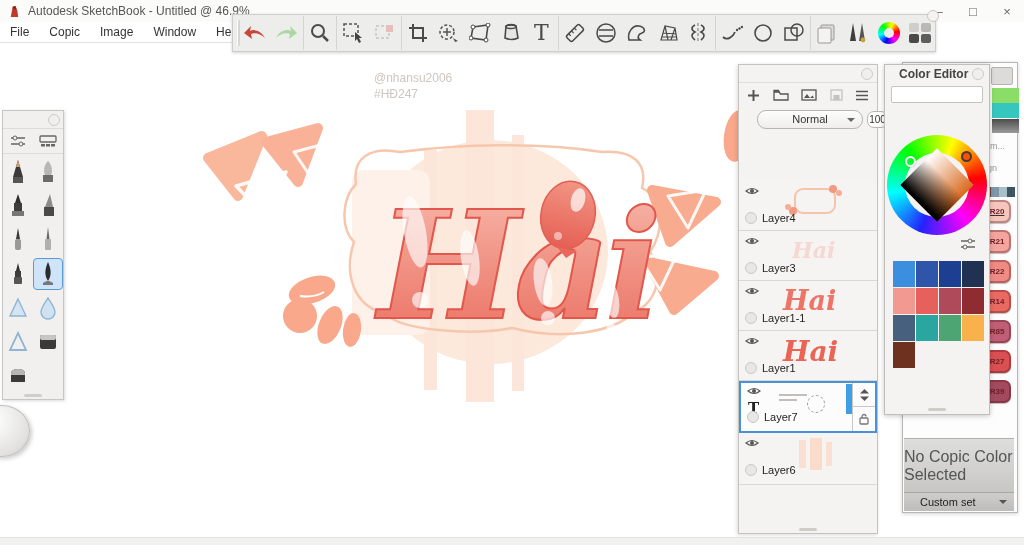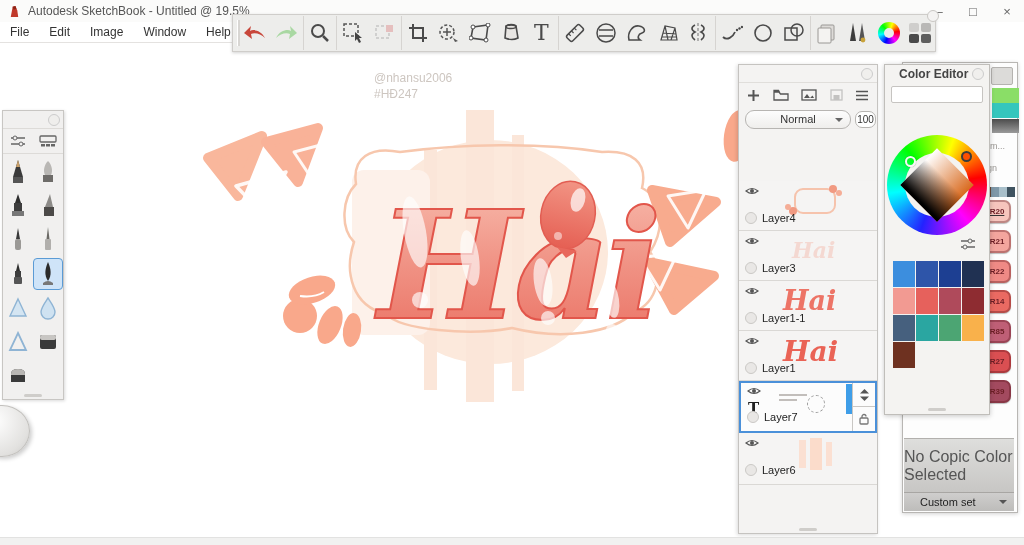--- a/index.html
+++ b/index.html
@@ -41,21 +41,21 @@
   .lagoon-puck{position:absolute;left:-26px;top:405px;width:54px;height:50px;border-radius:50%;
      background:radial-gradient(circle at 35% 30%,#ffffff,#e2e1df 70%,#c9c8c6);border:1px solid #c2c0bd;box-shadow:2px 2px 4px rgba(0,0,0,.2);}
   
   .artwork{position:absolute;left:0;top:0;width:1024px;height:545px;}
   
   .layers-panel{position:absolute;left:738px;top:64px;width:138px;height:468px;background:#f4f3f2;
                 border:1px solid #c5c3c0;box-shadow:-1px 1px 4px rgba(0,0,0,.15);}
   .lp-top{position:relative;height:17px;border-bottom:1px solid #e0dedb;}
   .lp-puck{position:absolute;right:4px;top:3px;width:10px;height:10px;border-radius:50%;background:#f0efed;border:1px solid #ccc;}
   .lp-icons{position:absolute;left:0;top:18px;width:138px;height:24px;display:flex;align-items:center;justify-content:space-between;padding:0 8px;box-sizing:border-box;}
-  .lp-blend{position:absolute;left:0;top:43px;width:138px;height:22px;display:flex;align-items:center;}
+  .lp-blend{position:absolute;left:12px;top:43px;width:138px;height:22px;display:flex;align-items:center;}
   .blend-select{position:relative;margin-left:6px;width:104px;height:17px;border:1px solid #b7b5b2;border-radius:9px;
      background:linear-gradient(#fdfdfd,#efeeec);font-size:11px;color:#333;display:flex;align-items:center;justify-content:center;}
   .blend-select .caret{position:absolute;right:7px;top:7px;width:0;height:0;border-left:4px solid transparent;border-right:4px solid transparent;border-top:4px solid #666;}
   .opacity-box{margin-left:4px;width:19px;height:15px;border:1px solid #b7b5b2;border-radius:7px;background:#fff;
      font-size:10px;color:#333;display:flex;align-items:center;justify-content:center;}
   .lp-list{position:absolute;left:0;top:66px;width:138px;height:398px;}
   .layer-row{position:absolute;left:0;width:138px;border-bottom:1px solid #dad8d5;box-sizing:border-box;background:#f5f4f3;}
   .layer-row .eye{position:absolute;left:6px;top:5px;}
   .layer-row .tag{position:absolute;left:6px;bottom:6px;width:10px;height:10px;border-radius:50%;background:#e9e7e5;border:1px solid #cbc9c6;}
   .layer-row .lname{position:absolute;left:23px;bottom:6px;font-size:11px;color:#222;}
@@ -110,31 +110,31 @@
 </head>
 <body>
 
 <div class="app">
 
   <div class="titlebar">
     <svg class="logo" viewBox="0 0 14 14">
       <path d="M3 13 L5 2 L8 1 L10 6 L11 13 Z" fill="#c0392b"></path>
       <path d="M5 2 L8 1 L9 4 L6 5 Z" fill="#8e2417"></path>
     </svg>
-    <span class="title">Autodesk SketchBook - Untitled @ 19.5%</span>
+    <span class="title">Autodesk SketchBook - Untitled @ 46.9%</span>
     <div class="win-controls">
       <div class="win-btn">–</div>
       <div class="win-btn">□</div>
       <div class="win-btn">×</div>
     </div>
   </div>
 
   <div class="menubar">
     <span class="menu-item">File</span>
-    <span class="menu-item">Edit</span>
+    <span class="menu-item">Copic</span>
     <span class="menu-item">Image</span>
     <span class="menu-item">Window</span>
     <span class="menu-item">Help</span>
   </div>
 
   <svg class="artwork" viewBox="0 0 1024 545">
     <defs>
       <linearGradient id="lg" x1="0" y1="0" x2="0" y2="1">
         <stop offset="0" stop-color="#f8bcae"></stop>
           <stop offset="0.5" stop-color="#f09284"></stop>

